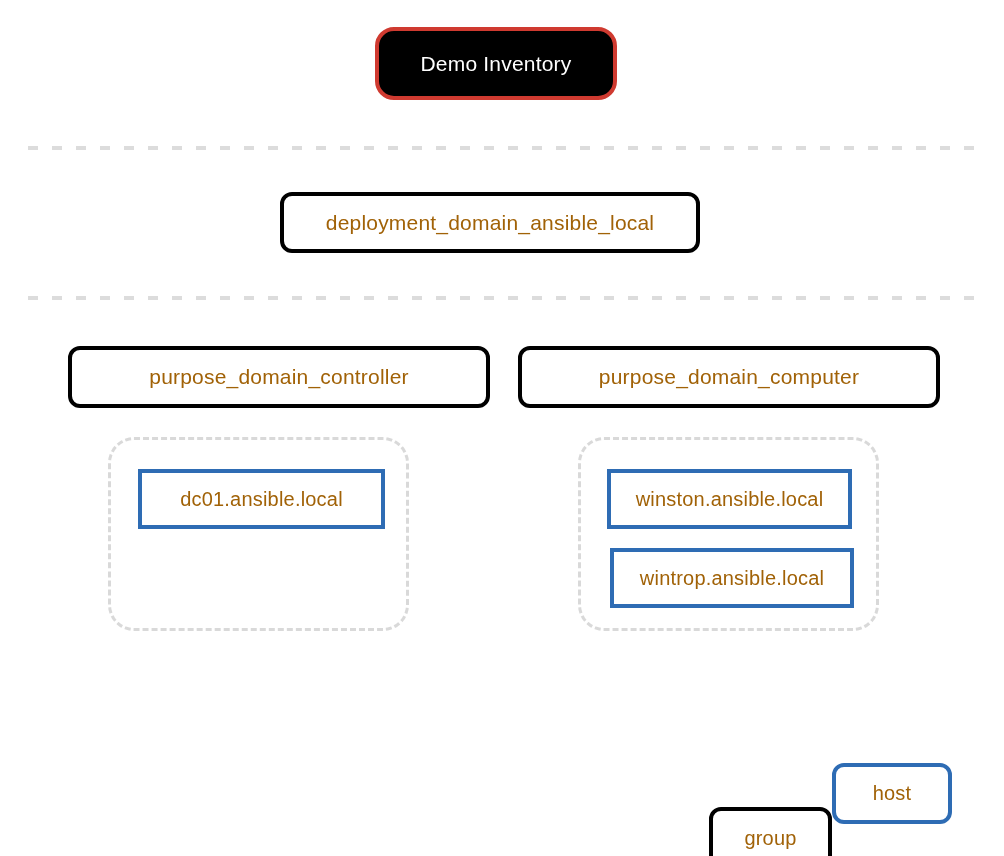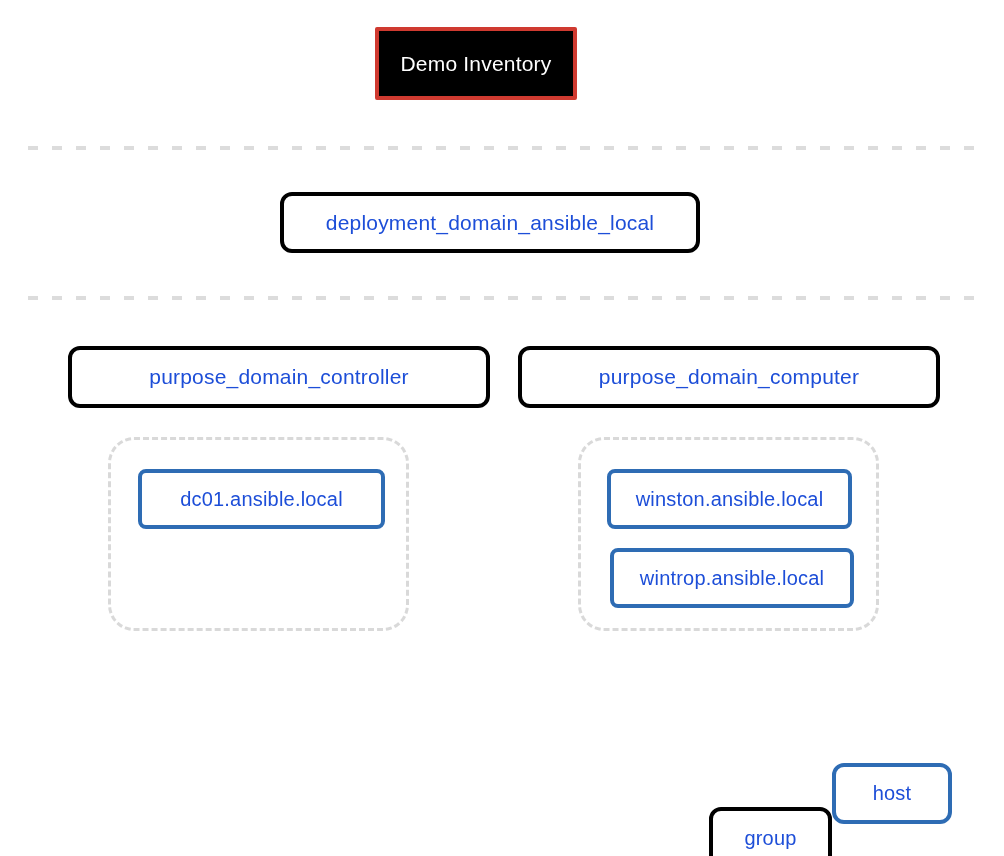--- a/index.html
+++ b/index.html
@@ -25,28 +25,28 @@
   .node {
     position: absolute;
     display: flex;
     align-items: center;
     justify-content: center;
     background: #ffffff;
     border-radius: 12px;
     font-size: 21px;
     letter-spacing: 0.2px;
     white-space: nowrap;
-    color: #1d4ed8;
+    color: #a16207;
   }
   .node.root {
-    left: 375px; top: 27px; width: 202px; height: 73px;
+    left: 375px; top: 27px; width: 242px; height: 73px;
     background: var(--root-fill);
     color: var(--root-text);
     border: 4px solid var(--root-border);
-    border-radius: 2px;
+    border-radius: 19px;
   }
   .node.group { border: 4px solid var(--group-border); }
   .node.host  { border: 4px solid var(--host-border); font-size: 20px; }
 
   .sep {
     position: absolute;
     left: 28px; width: 948px; height: 4px;
     background: repeating-linear-gradient(to right, var(--separator) 0 10px, transparent 10px 24px);
   }
   .sep.s1 { top: 146px; }
@@ -59,21 +59,21 @@
   .cluster {
     position: absolute;
     top: 437px; width: 301px; height: 194px;
     border: 3px dashed var(--cluster-border);
     border-radius: 26px;
     background: transparent;
   }
   .cluster.left  { left: 108px; }
   .cluster.right { left: 578px; }
 
-  .cluster .node.host { border-radius: 8px; }
+  .cluster .node.host { border-radius: 0; }
   .cluster.left  .host-0 { left: 27px; top: 29px;  width: 247px; height: 60px; }
   .cluster.right .host-0 { left: 26px; top: 29px;  width: 245px; height: 60px; }
   .cluster.right .host-1 { left: 29px; top: 108px; width: 244px; height: 60px; }
 
   .legend-group-box { left: 709px; top: 765px; width: 123px; height: 62px; font-size: 20px; margin-top: 42px; }
   .legend-host-box  { left: 832px; top: 763px; width: 120px; height: 61px; font-size: 20px; }
 </style>
 </head>
 <body>
 

